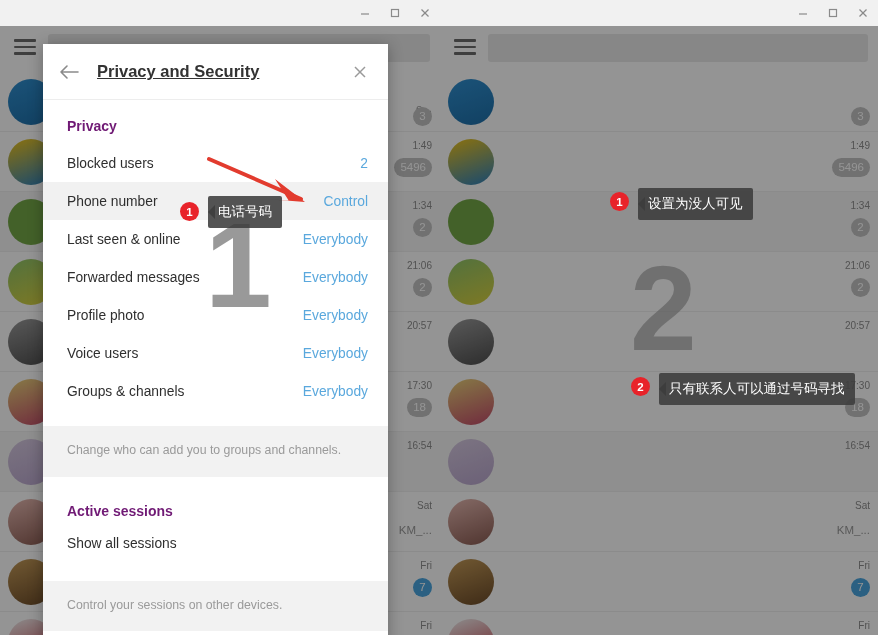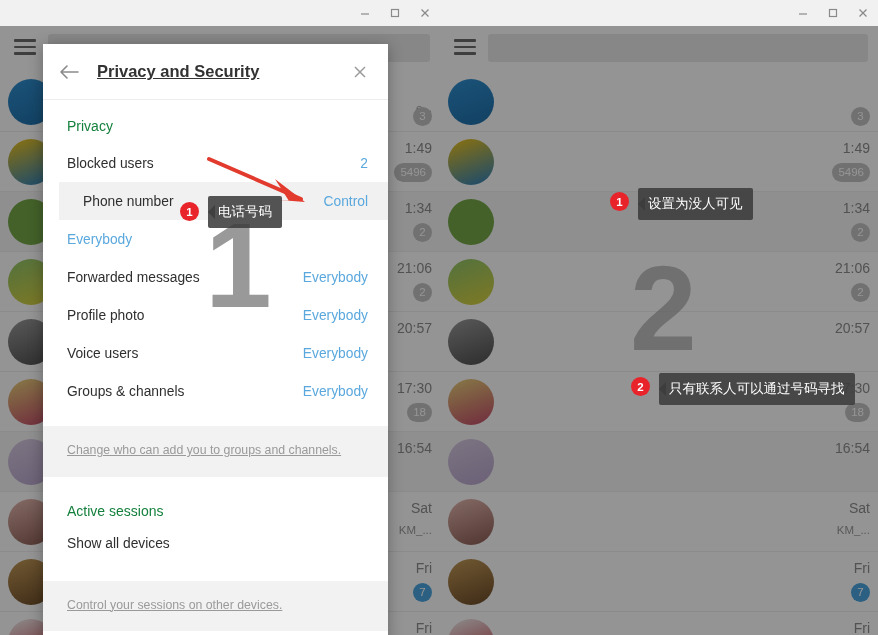--- a/index.html
+++ b/index.html
@@ -38,21 +38,21 @@
   .hamburger span { display: block; height: 2.5px; background: #6b6b6b; margin-bottom: 4px; border-radius: 1px; }
 
   .chatlist { position: absolute; top: 46px; left: 0; right: 0; bottom: 0; }
   .chat-row { position: relative; height: 60px; border-bottom: 1px solid #f0f0f0; }
   .chat-row.alt { background: #f7f7f7; }
   .avatar {
     position: absolute; left: 8px; top: 7px; width: 46px; height: 46px; border-radius: 50%;
     overflow: hidden;
   }
   .chat-meta { position: absolute; right: 8px; top: 8px; text-align: right; }
-  .chat-time { font-size: 14px; color: #8d8d8d; }
+  .chat-time { font-size: 10px; color: #8d8d8d; }
   .chat-badge {
     display: inline-block; min-width: 19px; height: 19px; line-height: 19px; padding: 0 6px;
     border-radius: 10px; background: #c3c3c3; color: #fff; font-size: 11.5px; text-align: center;
     margin-top: 7px;
   }
   .chat-badge.blue { background: #4aa6e0; }
   .chat-snippet { position: absolute; right: 8px; top: 30px; font-size: 11.5px; color: #9a9a9a; }
 
   
   .dialog {
@@ -64,32 +64,32 @@
   .dlg-header {
     height: 56px; display: flex; align-items: center; padding: 0 16px;
     border-bottom: 1px solid #ededed;
   }
   .dlg-back { width: 30px; color: #8a8a8a; display: flex; align-items: center; }
   .dlg-title { flex: 1; font-size: 16.5px; font-weight: bold; color: #333; margin-left: 8px; text-decoration: underline; }
   .dlg-close { width: 24px; color: #9a9a9a; display: flex; align-items: center; justify-content: center; }
 
   .section { background: #ffffff; padding: 6px 0; }
   .section-head {
-    color: #15803d; font-size: 14px; font-weight: normal; padding: 12px 20px 10px 24px;
+    color: #701a75; font-size: 14px; font-weight: bold; padding: 12px 20px 10px 24px;
   }
   .row {
     position: relative; display: flex; align-items: center;
     padding: 0 20px 0 24px; height: 38px; font-size: 13.8px; color: #2f2f2f;
   }
-  .row.hl { background: #f1f1f1; margin-left: 16px; }
+  .row.hl { background: #f1f1f1; }
   .row-label { flex: 1; }
   .row-value { color: #5aa8dd; font-size: 13.8px; }
   .hint {
     background: #f2f2f2; color: #9a9a9a; font-size: 12.3px;
-    padding: 16px 24px 18px 24px; line-height: 1.35; text-decoration: underline;
+    padding: 16px 24px 18px 24px; line-height: 1.35;
   }
 
   
   .ann-badge {
     position: absolute; z-index: 40; width: 19px; height: 19px; border-radius: 50%;
     background: #e8232a; color: #fff; font-size: 11.5px; font-weight: bold;
     display: flex; align-items: center; justify-content: center;
   }
   .tooltip {
     position: absolute; z-index: 40; background: rgba(60,60,60,0.88); color: #fff;
@@ -230,20 +230,21 @@
 
         <div class="row">
           <span class="row-label">Blocked users</span>
           <span class="row-value">2</span>
         </div>
         <div class="row hl">
           <span class="row-label">Phone number</span>
           <span class="row-value">Control</span>
         </div>
         <div class="row">
+          <span class="row-label">Last seen &amp; online</span>
           <span class="row-value">Everybody</span>
         </div>
         <div class="row">
           <span class="row-label">Forwarded messages</span>
           <span class="row-value">Everybody</span>
         </div>
         <div class="row">
           <span class="row-label">Profile photo</span>
           <span class="row-value">Everybody</span>
         </div>
@@ -256,21 +257,21 @@
           <span class="row-value">Everybody</span>
         </div>
         <div style="height:10px"></div>
       </div>
 
       <div class="hint">Change who can add you to groups and channels.</div>
 
       <div class="section" style="padding-top:14px">
         <div class="section-head" style="padding-bottom:6px">Active sessions</div>
         <div class="row">
-          <span class="row-label">Show all devices</span>
+          <span class="row-label">Show all sessions</span>
         </div>
         <div style="height:12px"></div>
       </div>
 
       <div class="hint">Control your sessions on other devices.</div>
     </div>
   </div>
 
   <div class="window win-right">
 

